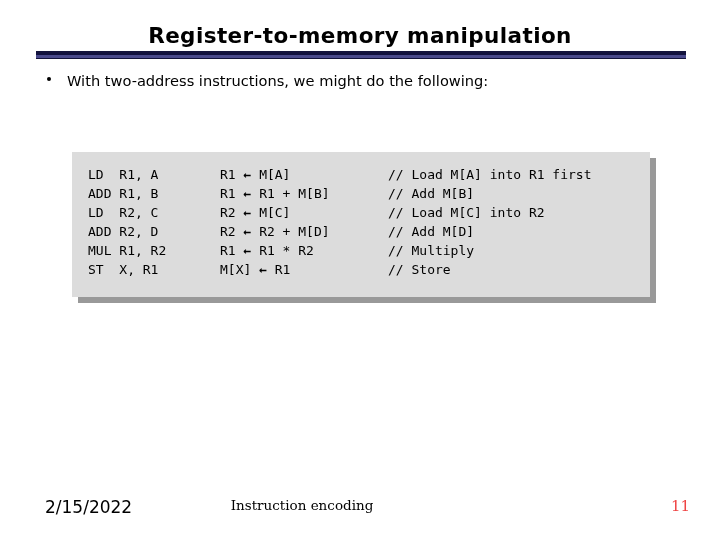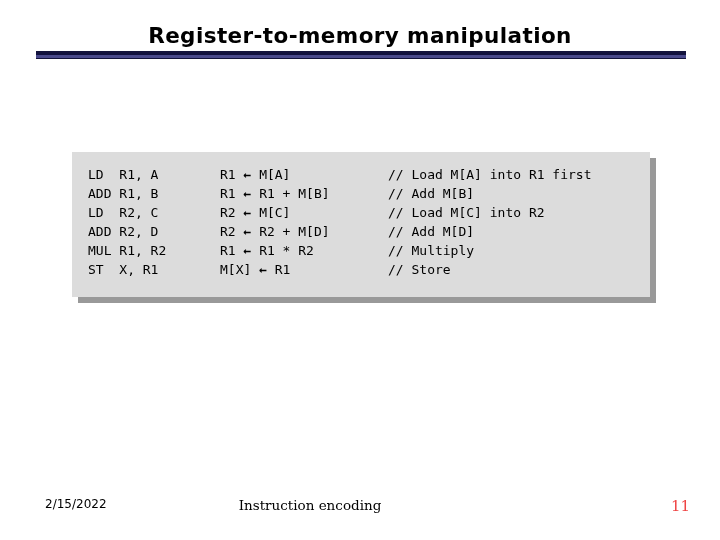--- a/index.html
+++ b/index.html
@@ -119,53 +119,56 @@
   .col-instr { display: inline-block; width: 132px; white-space: pre; }
   .col-rtl   { display: inline-block; width: 168px; white-space: pre; }
   .col-cmt   { display: inline-block; white-space: pre; }
   .arrow { font-weight: 700; }
 
   
   #footer-date {
     position: absolute;
     left: 45px;
     top: 497px;
-    font-size: 12px;
+    font-size: 17px;
     color: #000000;
   }
   #footer-center {
     position: absolute;
     left: 0;
     top: 497px;
     width: 604px;
     text-align: center;
     font-family: "DejaVu Serif", serif;
     font-size: 13.5px;
     color: #000000;
-    margin-left: 8px;
   }
   #footer-page {
     position: absolute;
     right: 30px;
     top: 497px;
     font-family: "DejaVu Serif", serif;
     font-size: 15px;
     color: #ef4444;
   }
 </style>
 </head>
 <body>
 
 <div id="slide-title">Register-to-memory manipulation</div>
 
 <div id="title-rule">
   <div class="inner-line"></div>
 </div>
 
 <div id="bullet-list">
+    <div class="bullet-row">
+      <span class="bullet-marker"></span>
+      <span class="bullet-text">With two-address instructions, we might do the following:</span>
+    </div>
   </div>
 
 <div id="code-box-wrap">
   <div id="code-box-shadow"></div>
   <div id="code-box">
     <div id="code-lines"><span class="code-row"><span class="col-instr">LD  R1, A</span><span class="col-rtl"><span>R1 </span><span class="arrow">←</span><span> M[A]</span></span><span class="col-cmt">// Load M[A] into R1 first</span></span><span class="code-row"><span class="col-instr">ADD R1, B</span><span class="col-rtl"><span>R1 </span><span class="arrow">←</span><span> R1 + M[B]</span></span><span class="col-cmt">// Add M[B]</span></span><span class="code-row"><span class="col-instr">LD  R2, C</span><span class="col-rtl"><span>R2 </span><span class="arrow">←</span><span> M[C]</span></span><span class="col-cmt">// Load M[C] into R2</span></span><span class="code-row"><span class="col-instr">ADD R2, D</span><span class="col-rtl"><span>R2 </span><span class="arrow">←</span><span> R2 + M[D]</span></span><span class="col-cmt">// Add M[D]</span></span><span class="code-row"><span class="col-instr">MUL R1, R2</span><span class="col-rtl"><span>R1 </span><span class="arrow">←</span><span> R1 * R2</span></span><span class="col-cmt">// Multiply</span></span><span class="code-row"><span class="col-instr">ST  X, R1</span><span class="col-rtl"><span>M[X] </span><span class="arrow">←</span><span> R1</span></span><span class="col-cmt">// Store</span></span></div>
   </div>
 </div>
 
 <div id="footer-date">2/15/2022</div>

